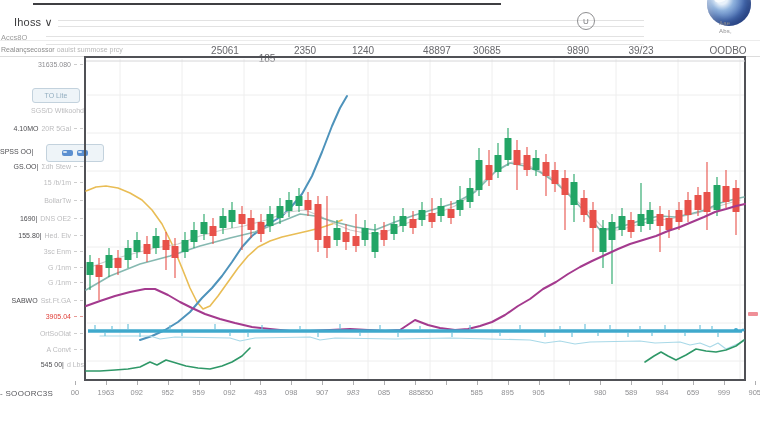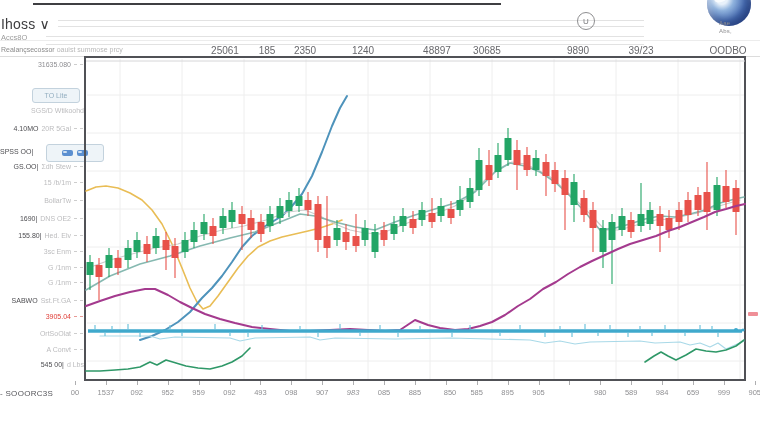--- a/index.html
+++ b/index.html
@@ -1,21 +1,21 @@
 <!DOCTYPE html>
 <html><head>
 <meta charset="utf-8">
 <style>
   html,body{margin:0;padding:0;background:#fff;}
   #app{position:relative;width:760px;height:426px;background:#fff;overflow:hidden;
        font-family:"Liberation Sans",sans-serif;}
   .abs{position:absolute;}
   .hline{position:absolute;height:1px;background:#e2e2e2;}
   .topbar{position:absolute;height:2px;background:#3f3f42;}
-  .menu-title{position:absolute;left:1px;top:16px;font-size:14px;color:#3c3c3e;letter-spacing:.2px;}
+  .menu-title{position:absolute;left:14px;top:16px;font-size:11px;color:#3c3c3e;letter-spacing:.2px;}
   .row2{position:absolute;left:1px;top:33px;font-size:7.5px;color:#9b9b9b;}
   .row3{position:absolute;left:1px;top:46px;font-size:7px;color:#8b8b8b;white-space:nowrap;}
   .row3 .lt{color:#b8b8b8;}
   .hnum{position:absolute;top:45px;font-size:10px;color:#68686c;transform:translateX(-50%);white-space:nowrap;}
   .user-icon{position:absolute;left:577px;top:12px;width:16px;height:16px;border:1.4px solid #8e8e90;
        border-radius:50%;display:flex;align-items:center;justify-content:center;font-size:8px;color:#77777a;}
   .globe{position:absolute;left:707px;top:-18px;width:44px;height:44px;border-radius:50%;
        background:radial-gradient(circle at 34% 38%, #e8f1fa 0 14%, #8fb2dd 30%, #4a6fb5 58%, #31519b 80%, #27437f 100%);
        box-shadow:inset -4px -5px 8px rgba(20,40,90,.45), inset 3px 4px 6px rgba(255,255,255,.5);}
   .globe-cap{position:absolute;left:714px;top:-6px;width:14px;height:8px;border-radius:50%;background:rgba(255,255,255,.75);transform:rotate(-18deg);}
@@ -55,21 +55,21 @@
   <div class="hline" style="left:46px;top:44px;width:598px;"></div>
   <div class="hline" style="left:0;top:56px;width:760px;background:#dcdcdc;"></div>
 
   <div class="menu-title">Ihoss ∨</div>
   <div class="row2">Accs8O</div>
   <div class="row3">
     <span>Realançsecossor</span><span class="lt"> oauist summose prcy</span>
   </div>
   <div id="hnums">
       <span class="hnum" style="left: 225px;">25061</span>
-      <span class="hnum" style="left: 267px;">185</span>
+      <span class="hnum" style="left: 267px; margin-top: 8px;">185</span>
       <span class="hnum" style="left: 305px;">2350</span>
       <span class="hnum" style="left: 363px;">1240</span>
       <span class="hnum" style="left: 437px;">48897</span>
       <span class="hnum" style="left: 487px;">30685</span>
       <span class="hnum" style="left: 578px;">9890</span>
       <span class="hnum" style="left: 641px;">39/23</span>
       <span class="hnum" style="left: 728px;">OODBO</span>
     </div>
 
   <div class="user-icon">
@@ -362,21 +362,21 @@
       <rect x="711.4" y="326" width="1.2" height="3" fill="#6fc3dd"></rect>
       <rect x="717.4" y="333" width="1.2" height="4" fill="#6fc3dd"></rect>
       <line x1="88" x2="742" y1="331" y2="331" stroke="#3fa9cc" stroke-width="3.4"></line>
       <circle cx="736" cy="330" r="2.1" fill="#3fa9cc"></circle>
       <circle cx="743" cy="330" r="1.6" fill="#3fa9cc"></circle>
     </svg>
 
   <div id="xaxis">
       <span class="xlbl" style="left: 75px;">00</span>
       <span class="xtick" style="left: 75px;"></span>
-      <span class="xlbl" style="left: 105.9px;">1537</span>
+      <span class="xlbl" style="left: 105.9px;">1963</span>
       <span class="xtick" style="left: 105.9px;"></span>
       <span class="xlbl" style="left: 136.8px;">092</span>
       <span class="xtick" style="left: 136.8px;"></span>
       <span class="xlbl" style="left: 167.7px;">952</span>
       <span class="xtick" style="left: 167.7px;"></span>
       <span class="xlbl" style="left: 198.6px;">959</span>
       <span class="xtick" style="left: 198.6px;"></span>
       <span class="xlbl" style="left: 229.5px;">092</span>
       <span class="xtick" style="left: 229.5px;"></span>
       <span class="xlbl" style="left: 260.4px;">493</span>
@@ -384,21 +384,21 @@
       <span class="xlbl" style="left: 291.3px;">098</span>
       <span class="xtick" style="left: 291.3px;"></span>
       <span class="xlbl" style="left: 322.2px;">907</span>
       <span class="xtick" style="left: 322.2px;"></span>
       <span class="xlbl" style="left: 353.1px; font-style: italic;">983</span>
       <span class="xtick" style="left: 353.1px;"></span>
       <span class="xlbl" style="left: 384px;">085</span>
       <span class="xtick" style="left: 384px;"></span>
       <span class="xlbl" style="left: 414.9px;">885</span>
       <span class="xtick" style="left: 414.9px;"></span>
-      <span class="xlbl" style="left: 450px;">850</span>
+      <span class="xlbl" style="left: 427px;">850</span>
       <span class="xtick" style="left: 445.8px;"></span>
       <span class="xlbl" style="left: 476.7px;">585</span>
       <span class="xtick" style="left: 476.7px;"></span>
       <span class="xlbl" style="left: 507.6px;">895</span>
       <span class="xtick" style="left: 507.6px;"></span>
       <span class="xlbl" style="left: 538.5px;">905</span>
       <span class="xtick" style="left: 538.5px;"></span>
       <span class="xlbl" style="left: 584px; margin-top: 44px;">951</span>
       <span class="xtick" style="left: 569.4px;"></span>
       <span class="xlbl" style="left: 600.3px;">980</span>

